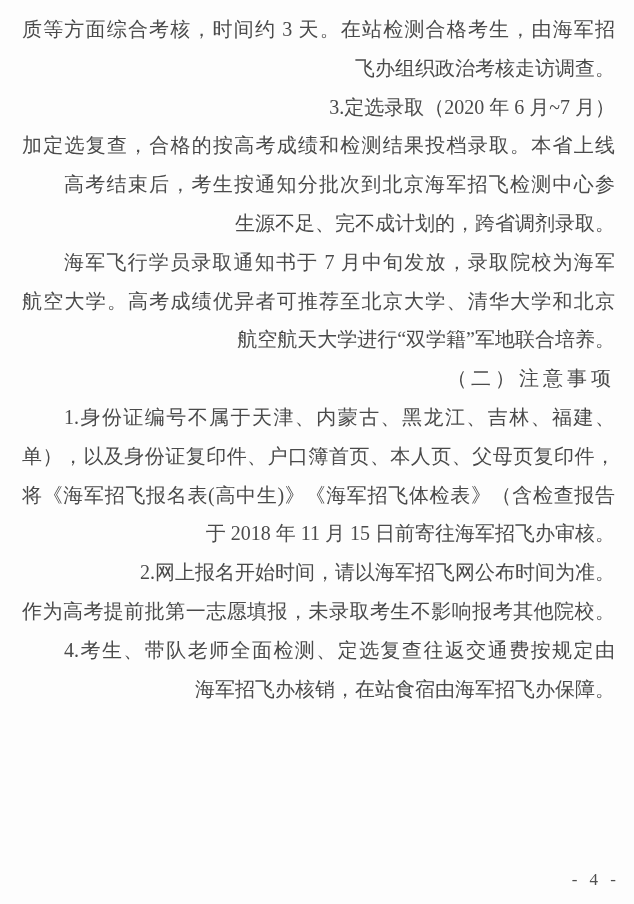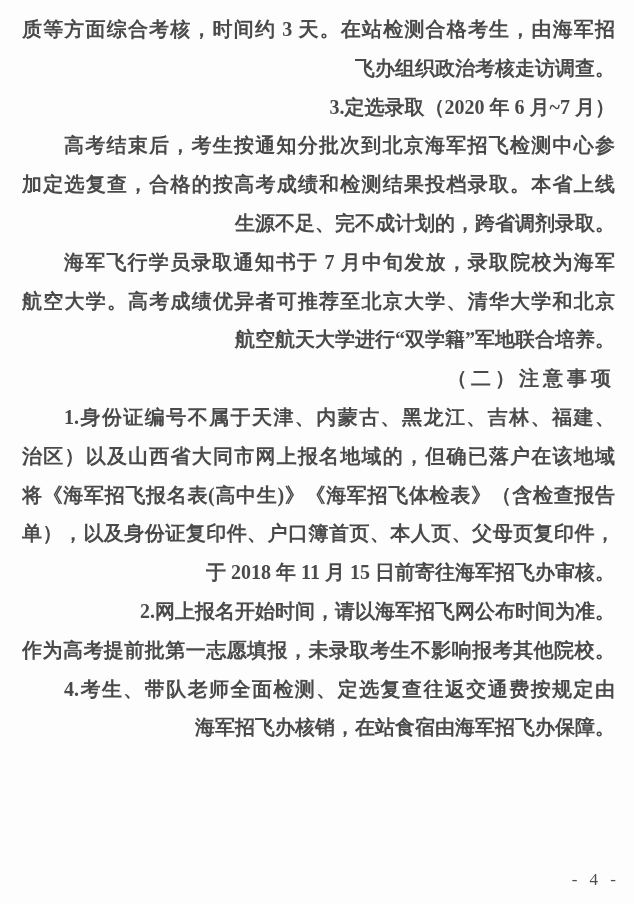--- a/index.html
+++ b/index.html
@@ -14,21 +14,21 @@
     overflow: hidden;
     font-family: "Liberation Serif", "DejaVu Serif", serif;
   }
   .doc {
     position: absolute;
     left: 22px;
     top: 10px;
     width: 593px;
     font-size: 20px;
     color: #4a4a4a;
-    font-weight: 700;
+    font-weight: 400;
   }
   .line {
     height: 38.8px;
     line-height: 38.8px;
     overflow: hidden;
     white-space: nowrap;
     text-align: right;
   }
   
   .fill {
@@ -56,31 +56,30 @@
     font-family: "Liberation Serif", "DejaVu Serif", serif;
   }
 </style>
 </head>
 <body>
 
 <div class="doc">
   <div class="line fill">质等方面综合考核，时间约 3 天。在站检测合格考生，由海军招</div>
   <div class="line">飞办组织政治考核走访调查。</div>
   <div class="line ind">3.定选录取（2020 年 6 月~7 月）</div>
+  <div class="line fill">加定选复查，合格的按高考成绩和检测结果投档录取。本省上线</div>
   <div class="line ind fill">高考结束后，考生按通知分批次到北京海军招飞检测中心参</div>
-  <div class="line fill">加定选复查，合格的按高考成绩和检测结果投档录取。本省上线</div>
   <div class="line">生源不足、完不成计划的，跨省调剂录取。</div>
   <div class="line ind fill">海军飞行学员录取通知书于 7 月中旬发放，录取院校为海军</div>
   <div class="line fill">航空大学。高考成绩优异者可推荐至北京大学、清华大学和北京</div>
   <div class="line">航空航天大学进行“双学籍”军地联合培养。</div>
   <div class="line ind heading">（二）注意事项</div>
   <div class="line ind fill">1.身份证编号不属于天津、内蒙古、黑龙江、吉林、福建、</div>
-  <div class="line fill">治区）以及山西省大同市网上报名地域的，但确已落户在该地域</div>
+  <div class="line fill">单），以及身份证复印件、户口簿首页、本人页、父母页复印件，</div>
   <div class="line fill">将《海军招飞报名表(高中生)》《海军招飞体检表》（含检查报告</div>
-  <div class="line fill">单），以及身份证复印件、户口簿首页、本人页、父母页复印件，</div>
   <div class="line">于 2018 年 11 月 15 日前寄往海军招飞办审核。</div>
   <div class="line ind">2.网上报名开始时间，请以海军招飞网公布时间为准。</div>
   <div class="line fill">作为高考提前批第一志愿填报，未录取考生不影响报考其他院校。</div>
   <div class="line ind fill">4.考生、带队老师全面检测、定选复查往返交通费按规定由</div>
   <div class="line">海军招飞办核销，在站食宿由海军招飞办保障。</div>
 </div>
 
 <div class="pagenum">- 4 -</div>
 
 </body></html>

